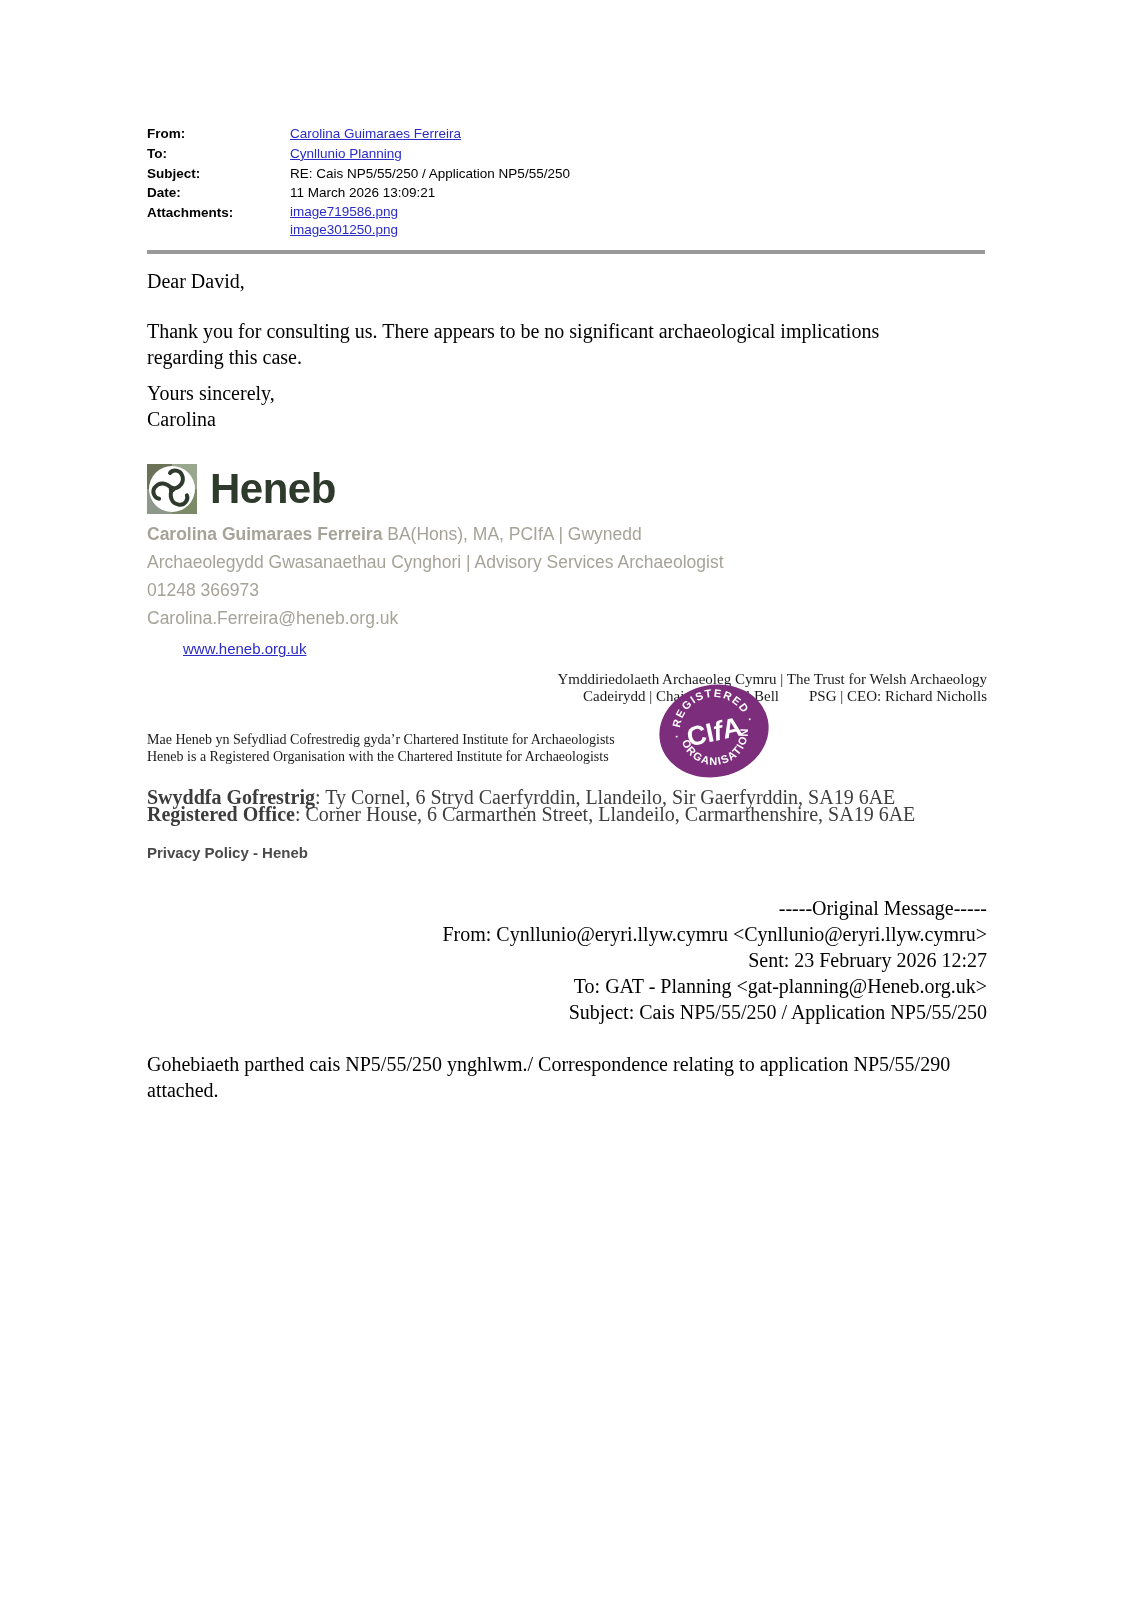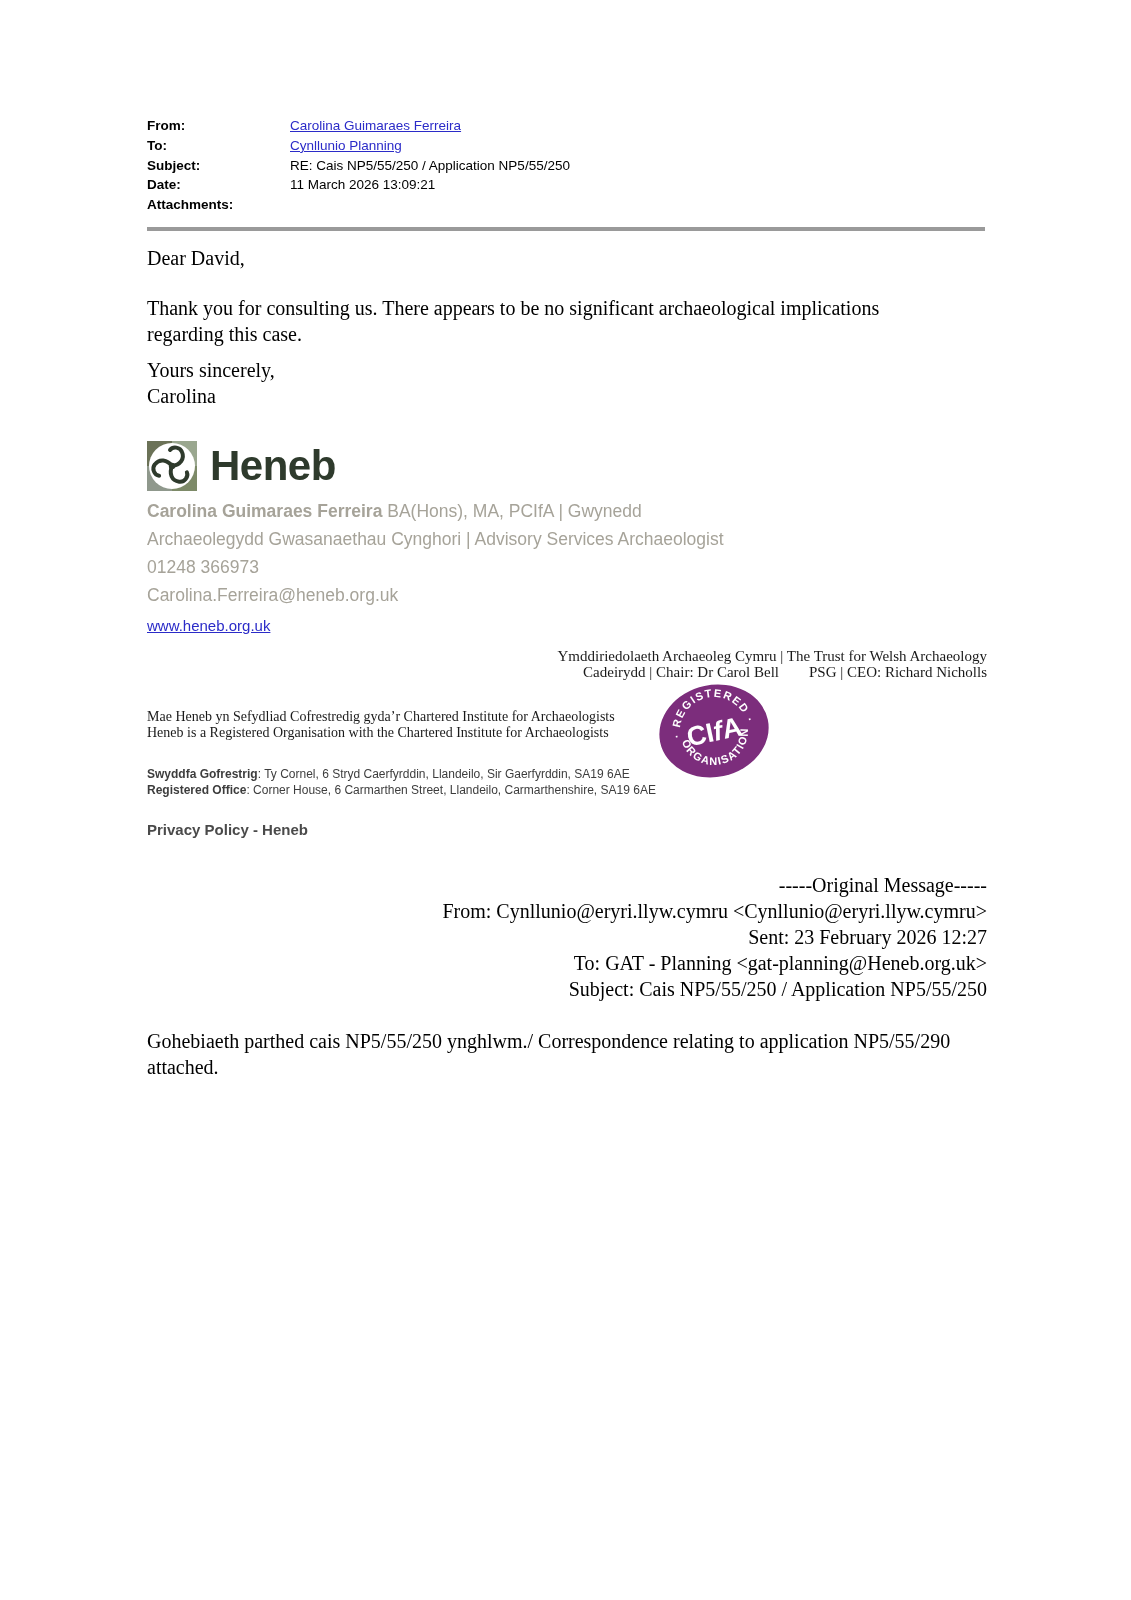--- a/index.html
+++ b/index.html
@@ -1,21 +1,21 @@
 <!DOCTYPE html>
 <html><head>
 <meta charset="utf-8">
 <style>
   * { margin:0; padding:0; box-sizing:border-box; }
   body { background:#ffffff; }
   .page {
     position:relative; width:1131px; height:1600px; background:#ffffff;
     font-family:"Liberation Sans", sans-serif; color:#000; overflow:hidden;
   }
-  .content { position:absolute; left:147px; top:116px; width:840px; }
+  .content { position:absolute; left:147px; top:124px; width:840px; }
 
   
   .hdr { font-size:13.5px; line-height:19.8px; }
   .hdr-row { display:flex; }
   .hdr-label { width:143px; font-weight:bold; flex:0 0 143px; }
   .hdr-value { flex:1; }
   a.lnk, .lnk { color:#2b2bc8; text-decoration:underline; cursor:pointer; }
   .attach-list div { line-height:17.5px; }
 
   .rule { margin-top:12px; height:4px; background:#9a9a9a; width:838px; }
@@ -25,27 +25,27 @@
   .greeting { margin-top:14px; }
   .para1 { margin-top:24px; width:760px; }
   .closing { margin-top:10px; }
 
   
   .logo-row { margin-top:32px; display:flex; align-items:center; gap:13px; }
   .logo-text { font-size:42px; font-weight:bold; color:#2e3a2c; letter-spacing:-0.5px;
                font-family:"Liberation Sans", sans-serif; }
   .sig { margin-top:6px; font-size:17.5px; line-height:28px; color:#a6a399; }
   .sig .bold { font-weight:bold; }
-  .website { margin-top:8px; font-size:15px; }
+  .website { margin-top:8px; font-size:15px;margin-left:36px; }
   .trust { margin-top:14px; font-family:"Liberation Serif", serif; font-size:15px;
            line-height:16.5px; color:#1a1a1a;text-align:right; }
   .trust .gap { margin-left:30px; }
   .registered { margin-top:28px; font-family:"Liberation Serif", serif; font-size:14px;
                 line-height:16.5px; color:#1a1a1a; width:560px; }
-  .office { margin-top:24px; font-size:12px; line-height:16.5px; color:#3d3d3d; }
+  .office { margin-top:24px; font-size:20px; line-height:16.5px; color:#3d3d3d;font-family:Liberation Serif, serif; }
   .office .bold { font-weight:bold; }
   .privacy { margin-top:22px; font-size:15px; color:#4a4a4a; cursor:pointer;font-weight:bold; }
 
   
   .badge { position:absolute; left:658px; top:684px; width:112px; height:94px;
            transform:rotate(-12deg); }
 
   
   .orig { margin-top:34px;text-align:right; }
   .orig div { min-height:26px; }
@@ -69,20 +69,24 @@
       <div class="hdr-row">
         <span class="hdr-label">Subject:</span>
         <span class="hdr-value">RE: Cais NP5/55/250 / Application NP5/55/250</span>
       </div>
       <div class="hdr-row">
         <span class="hdr-label">Date:</span>
         <span class="hdr-value">11 March 2026 13:09:21</span>
       </div>
       <div class="hdr-row">
         <span class="hdr-label">Attachments:</span>
+        <span class="hdr-value attach-list">
+          <div><a class="lnk">image719586.png</a></div>
+          <div><a class="lnk">image301250.png</a></div>
+        </span>
       </div>
     </div>
 
     <div class="rule"></div>
 
     <div class="serif greeting">Dear David,</div>
     <div class="serif para1">Thank you for consulting us. There appears to be no significant archaeological implications regarding this case.</div>
     <div class="serif closing">
       <div>Yours sincerely,</div>
       <div>Carolina</div>

